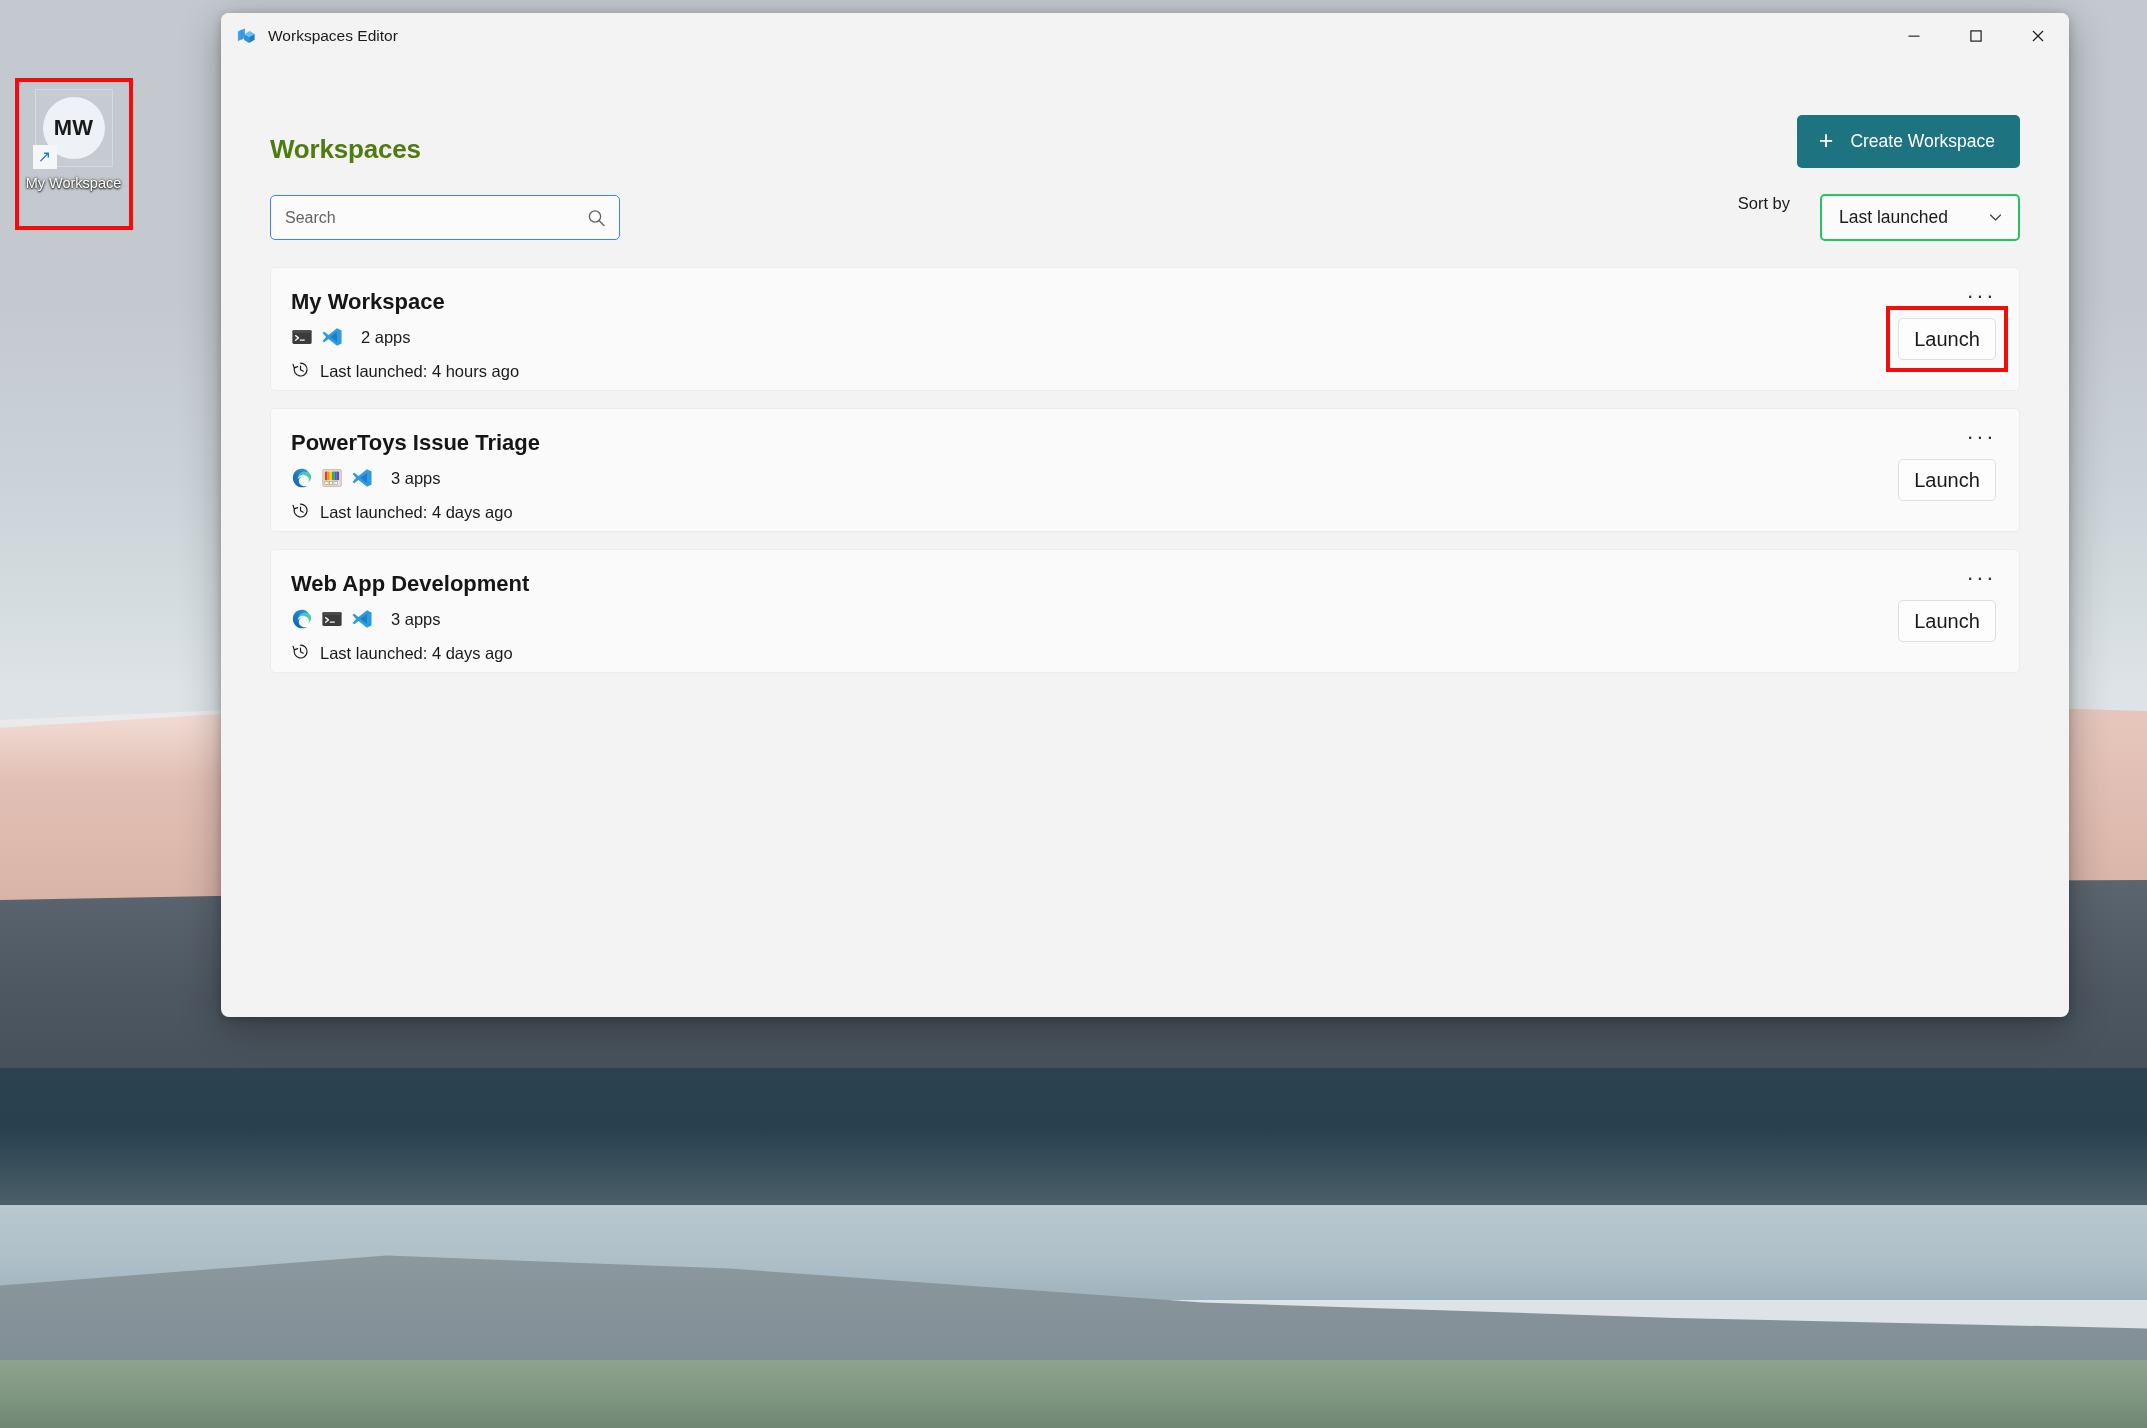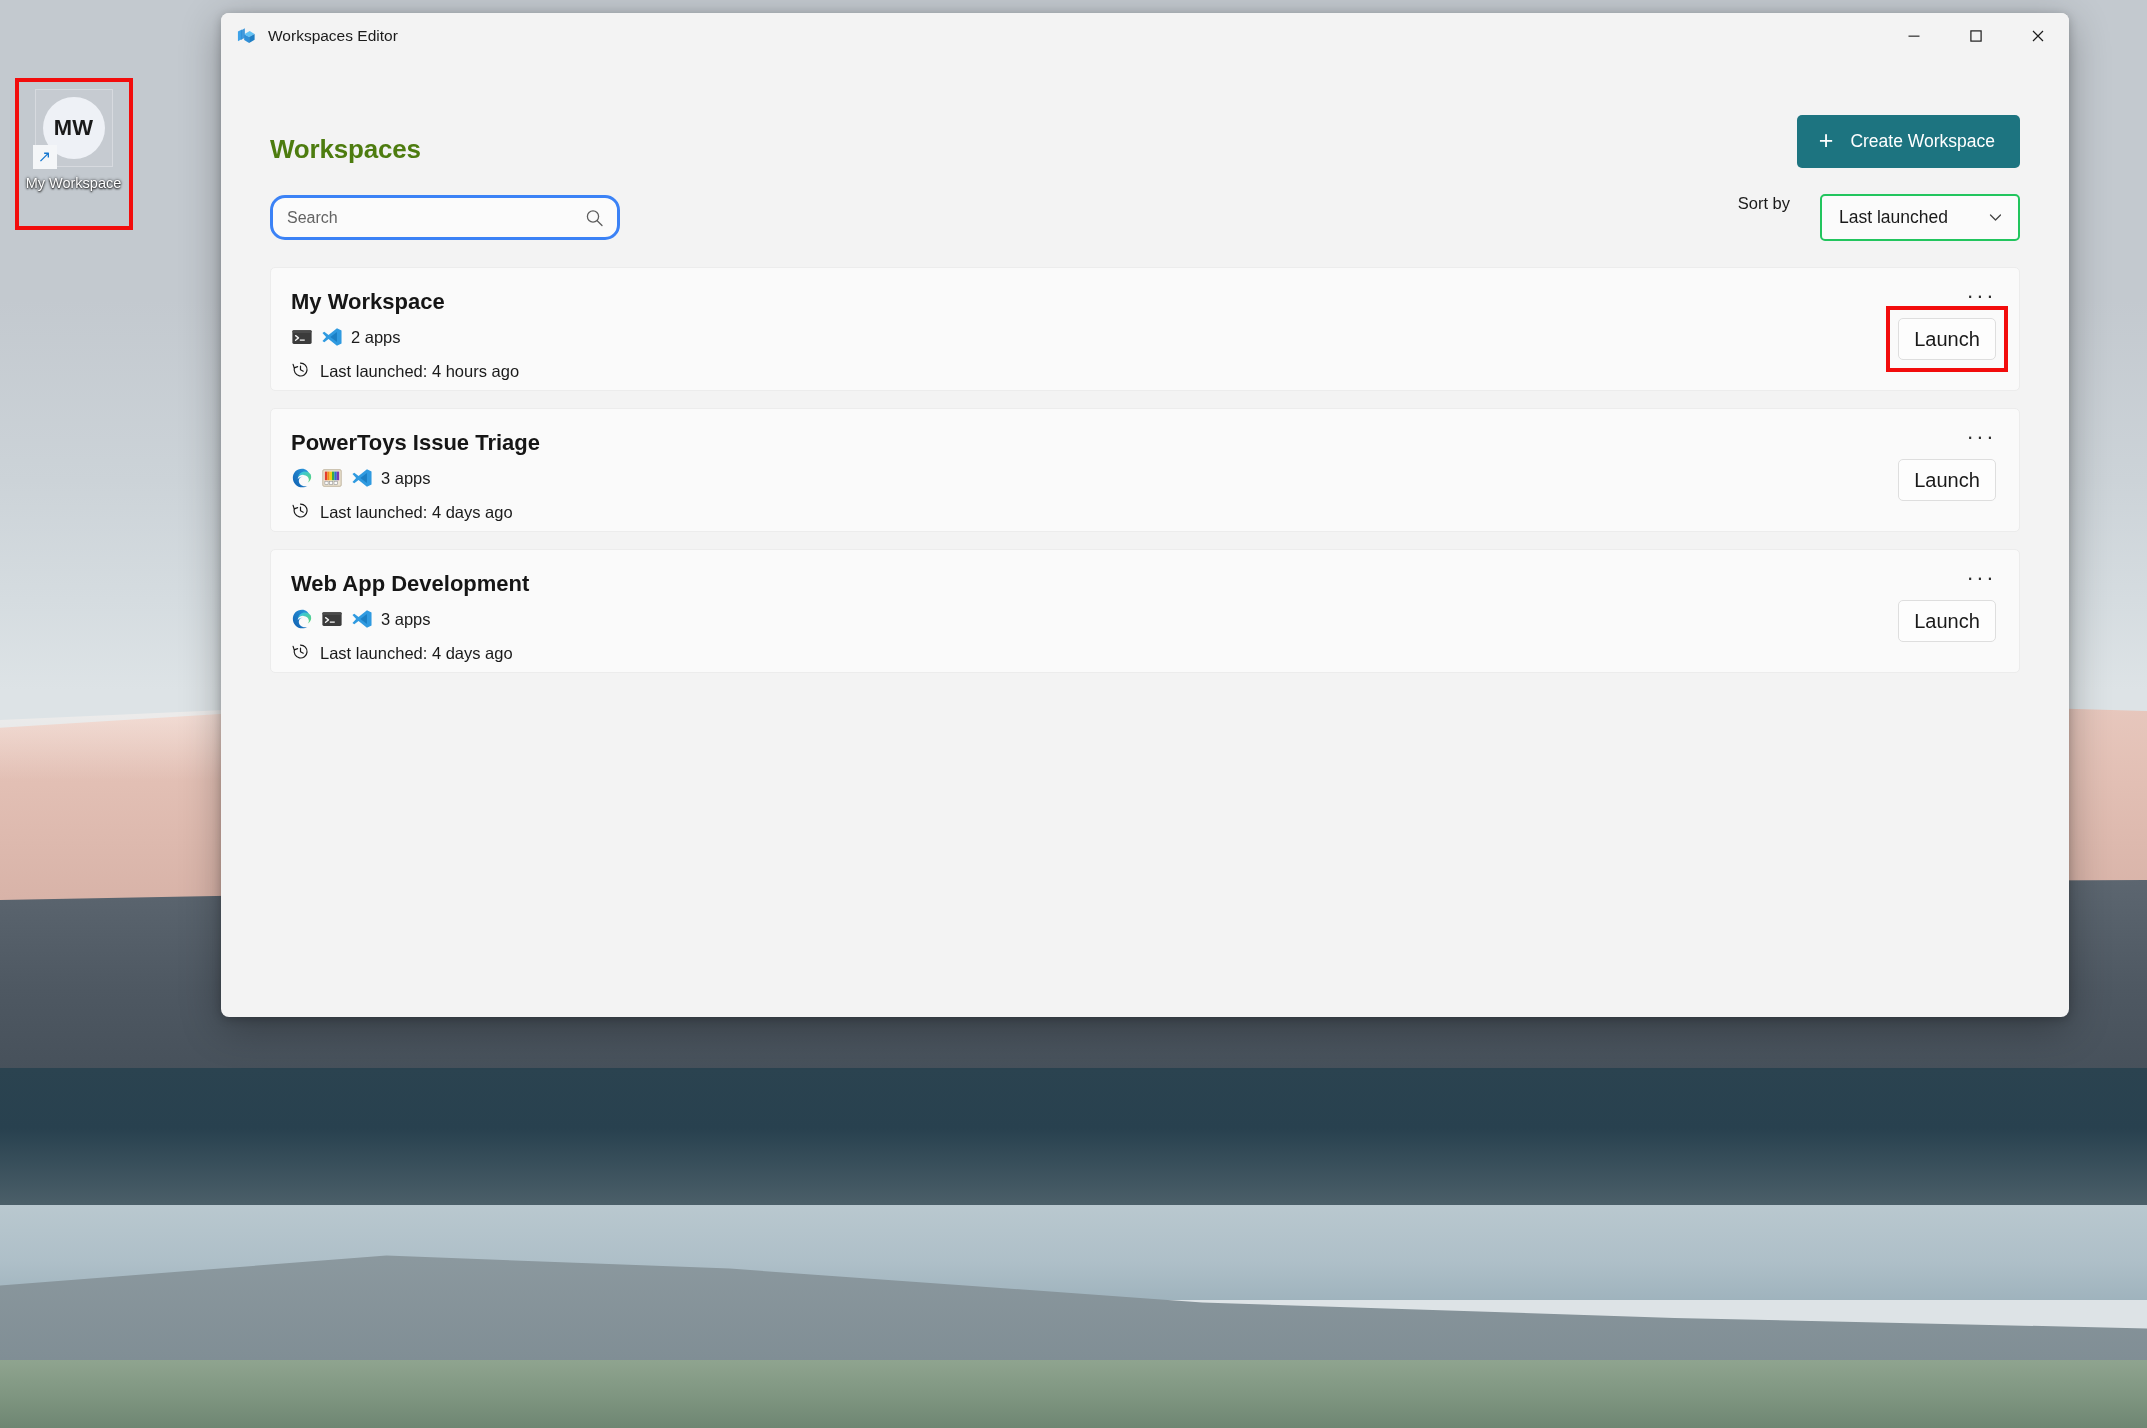--- a/index.html
+++ b/index.html
@@ -156,21 +156,21 @@
     font-size: 17.5px; font-family: inherit; cursor: pointer;
   }
   #create-btn .plus { font-size: 25px; font-weight: 300; line-height: 1; margin-top: -2px; }
 
   #toolbar-row {
     display: flex; align-items: center; justify-content: space-between;
     margin-top: 26px;
   }
   #search-wrap {
     width: 350px; height: 45px; position: relative;
-    background: #fbfbfb; border: 3px solid #3b82f6; border-radius: 15px;
+    background: #fbfbfb; border: 1px solid #3b82f6; border-radius: 5px;
   }
   #search-input {
     width: 100%; height: 100%; border: none; background: transparent;
     outline: none; padding: 0 44px 0 14px;
     font-size: 16px; font-family: inherit; color: #1a1a1a;
   }
   #search-input::placeholder { color: #636363; }
   #search-icon {
     position: absolute; right: 13px; top: 50%; transform: translateY(-50%);
     color: #5e5e5e; display: flex;
@@ -195,21 +195,21 @@
     border-radius: 5px;
     height: 124px;
     position: relative;
     padding: 21px 26px 0 20px;
   }
   .card .name { font-size: 22px; font-weight: 600; color: #161616; }
   .card .apps-row {
     display: flex; align-items: center; gap: 8px; margin-top: 11px;
   }
   .card .apps-row .icons { display: flex; align-items: center; gap: 8px; }
-  .card .apps-row .count { font-size: 16.5px; color: #1a1a1a; }
+  .card .apps-row .count { font-size: 16.5px; color: #1a1a1a; margin-left: 10px; }
   .card .launched-row {
     display: flex; align-items: center; gap: 10px; margin-top: 12px;
   }
   .card .launched-row .txt { font-size: 16.5px; color: #1a1a1a; }
 
   .card .ellipsis {
     position: absolute; right: 23px; top: 17px;
     font-size: 22px; letter-spacing: 2.5px; color: #2b2b2b;
     line-height: 1; cursor: pointer; user-select: none;
   }

